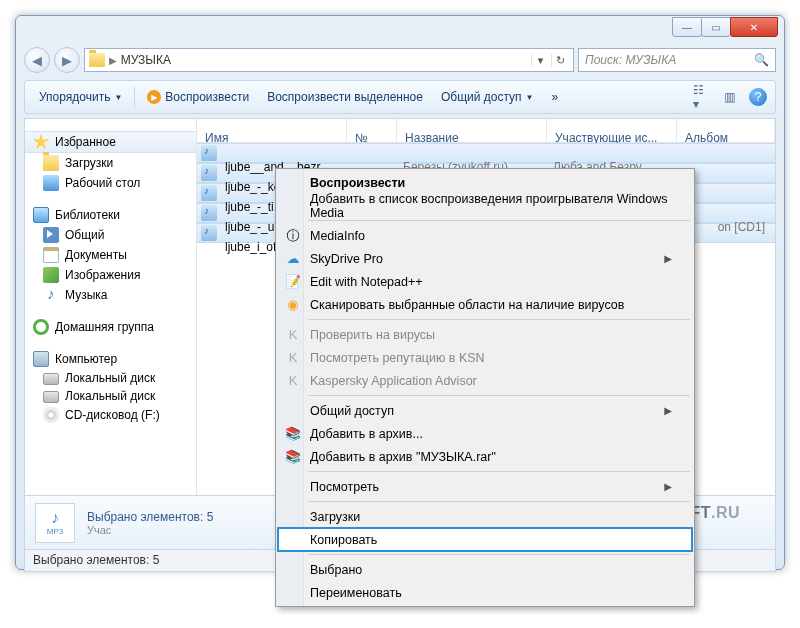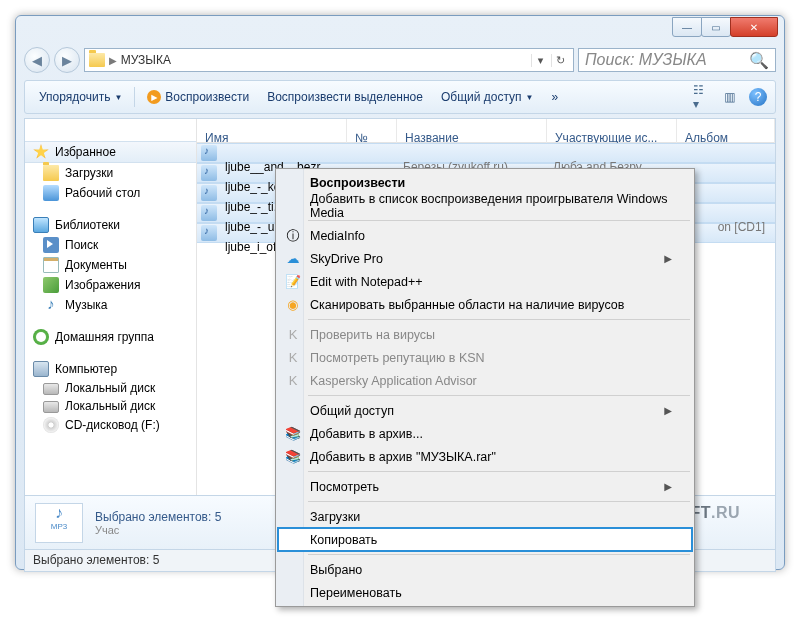--- a/index.html
+++ b/index.html
@@ -14,33 +14,33 @@
 
 .navbar { height: 32px; margin: 0 8px; display: flex; align-items: center; gap: 4px; }
 .navarrow { width: 26px; height: 26px; border-radius: 50%; border: 1px solid #b5c8da; background: radial-gradient(circle at 40% 35%, #fcfeff, #d7e3ef); display: flex; align-items: center; justify-content: center; color: #6a839c; font-size: 13px; cursor: pointer; }
 .addrbar { flex: 1; height: 24px; background: #fff; border: 1px solid #9bb3ca; display: flex; align-items: center; padding: 0 4px; gap: 4px; }
 .folder-icon-sm { width: 16px; height: 14px; background: linear-gradient(to bottom,#fde9a8,#f5c94e); border-radius: 1px; position: relative; }
 .folder-icon-sm::before { content:''; position:absolute; top:-3px; left:0; width:7px; height:3px; background:#f5c94e; border-radius:1px 1px 0 0; }
 .addrbar .chev { color:#7a7a7a; font-size:10px; }
 .addrbar .crumb { font-size: 12px; color:#333; }
 .addrbar .end { margin-left:auto; display:flex; gap:2px; }
 .addrbar .end span { width:18px; text-align:center; color:#555; font-size:11px; border-left:1px solid #e2e2e2; cursor:pointer; }
-.searchbox { width: 198px; height:24px; background:#fff; border:1px solid #9bb3ca; display:flex; align-items:center; padding:0 6px; font-size:16px; color:#888; font-style: italic; }
+.searchbox { width: 198px; height:24px; background:#fff; border:1px solid #9bb3ca; display:flex; align-items:center; padding:0 6px; font-size:12px; color:#888; font-style: italic; }
 .searchbox .sicon { margin-left:auto; color:#5b7fa4; font-style: normal; }
 
 .toolbar { height: 34px; margin: 4px 8px 0; background: linear-gradient(to bottom,#f7fbff,#e3eef8); border:1px solid #c4d6e7; border-radius:3px; display:flex; align-items:center; padding:0 8px; gap:6px; font-size:12px; }
 .toolbar .tbtn { color:#1a3c6e; display:flex; align-items:center; gap:4px; padding:3px 6px; cursor:pointer; }
 .toolbar .sep { width:1px; height:20px; background:#c4d6e7; }
 .toolbar .playicon { width:14px; height:14px; border-radius:50%; background:#f29b1f; display:flex; align-items:center; justify-content:center; color:#fff; font-size:8px; }
 .toolbar .rightgrp { margin-left:auto; display:flex; gap:10px; align-items:center; }
 .toolbar .ricon { width:18px; height:18px; display:flex; align-items:center; justify-content:center; color:#4a6c8e; cursor:pointer; }
 .helpicon { width:18px; height:18px; border-radius:50%; background:radial-gradient(circle at 35% 30%,#7ec1ff,#2573c5); color:#fff; font-size:12px; display:flex; align-items:center; justify-content:center; }
 
 .content { display:flex; margin:4px 8px 0; background:#fff; border:1px solid #c4d6e7; height: 378px; }
-.sidebar { width:172px; border-right:1px solid #e4e4e4; padding:22px 0; font-size:12px; overflow:hidden; }
+.sidebar { width:172px; border-right:1px solid #e4e4e4; padding:12px 0; font-size:12px; overflow:hidden; }
 .sidebar .group { margin-bottom:12px; }
 .sidebar .item { display:flex; align-items:center; gap:6px; padding:2px 8px 2px 18px; cursor:pointer; }
 .sidebar .item.head { padding-left:8px; font-weight: normal; }
 .sidebar .item.fav { background:linear-gradient(to bottom,#f3f7fc,#e3eef8); border-top:1px solid #d2e1ef; border-bottom:1px solid #d2e1ef; }
 .sicon16 { width:16px; height:16px; flex-shrink:0; }
 .star { background: radial-gradient(circle,#ffd24a 40%,#f5a623 70%); clip-path: polygon(50% 0,61% 35%,98% 35%,68% 57%,79% 91%,50% 70%,21% 91%,32% 57%,2% 35%,39% 35%); }
 .folder16 { background:linear-gradient(to bottom,#fde9a8,#f5c94e); border-radius:1px; position:relative; }
 .folder16::before { content:''; position:absolute; top:-3px; width:6px; height:3px; background:#f5c94e; border-radius:1px 1px 0 0; }
 .desk16 { background:linear-gradient(to bottom,#b5dcff,#4a94d8); border-radius:2px; }
 .lib16 { background:linear-gradient(to bottom,#c0e5ff,#5ba8e0); border-radius:2px; border:1px solid #3a7fb8; }
@@ -57,21 +57,21 @@
 .colheads { height:24px; display:flex; border-bottom:1px solid #e4e4e4; font-size:12px; color:#355a8a; }
 .colheads div { padding:12px 8px; border-right:1px solid #e9e9e9; cursor:pointer; }
 .filelist { flex:1; font-size:12px; }
 .row { display:flex; height:20px; align-items:center; background:linear-gradient(to bottom,#eaf3fc,#d7e8f8); border-top:1px solid #c4dcf2; border-bottom:1px solid #c4dcf2; }
 .row .cell { padding:0 8px; overflow:hidden; text-overflow:ellipsis; white-space:nowrap;margin-top:28px; }
 .row .ficon { width:16px; height:16px; margin-left:4px; background:linear-gradient(to bottom,#cfe6fa,#8ebce5); border-radius:2px; position:relative; flex-shrink:0; }
 .row .ficon::after { content:'♪'; position:absolute; left:3px; top:0; font-size:10px; color:#2a5f9e; }
 .row .extra { color:#777; }
 
 .details { height:54px; margin:0 8px; background:linear-gradient(to bottom,#f7fbff,#e8f1f9); border:1px solid #c4d6e7; border-top:none; display:flex; align-items:center; padding:6px 10px; gap:12px; font-size:12px; }
-.details .thumb { width:48px; height:40px; background:#fff; border:1px solid #c4d6e7; display:flex; align-items:center; justify-content:flex-start; color:#4a8ac8; font-size:9px; flex-direction:column; }
+.details .thumb { width:40px; height:40px; background:#fff; border:1px solid #c4d6e7; display:flex; align-items:center; justify-content:center; color:#4a8ac8; font-size:9px; flex-direction:column; }
 .details .thumb::before { content:'♪'; font-size:16px; }
 .details .dtext { color:#355a8a; }
 .details .dtext .sub { color:#888; font-size:11px; }
 
 .status { height:22px; margin:0 8px 6px; background:#f0f4f8; border:1px solid #c4d6e7; border-top:none; font-size:12px; color:#333; padding:3px 8px; }
 
 .ctxmenu { position:absolute; left:275px; top:168px; width:420px; background:#f0f0f0; border:1px solid #9a9a9a; box-shadow:3px 3px 6px rgba(0,0,0,.3); font-size:12.5px; padding:2px; z-index:10; }
 .ctxmenu .mrow { display:flex; align-items:center; height:23px; padding:0 20px 0 32px; position:relative; cursor:pointer; }
 .ctxmenu .mrow.bold { font-weight:bold; }
 .ctxmenu .mrow.dis { color:#888; }
@@ -154,21 +154,21 @@
             <span>Рабочий стол</span>
           </div>
       </div>
       <div class="group">
         <div class="item head">
             <span class="sicon16 lib16"></span>
             <span>Библиотеки</span>
           </div>
         <div class="item">
             <span class="sicon16 vid16"></span>
-            <span>Поиск</span>
+            <span>Общий</span>
           </div>
         <div class="item">
             <span class="sicon16 doc16"></span>
             <span>Документы</span>
           </div>
         <div class="item">
             <span class="sicon16 img16"></span>
             <span>Изображения</span>
           </div>
         <div class="item">

